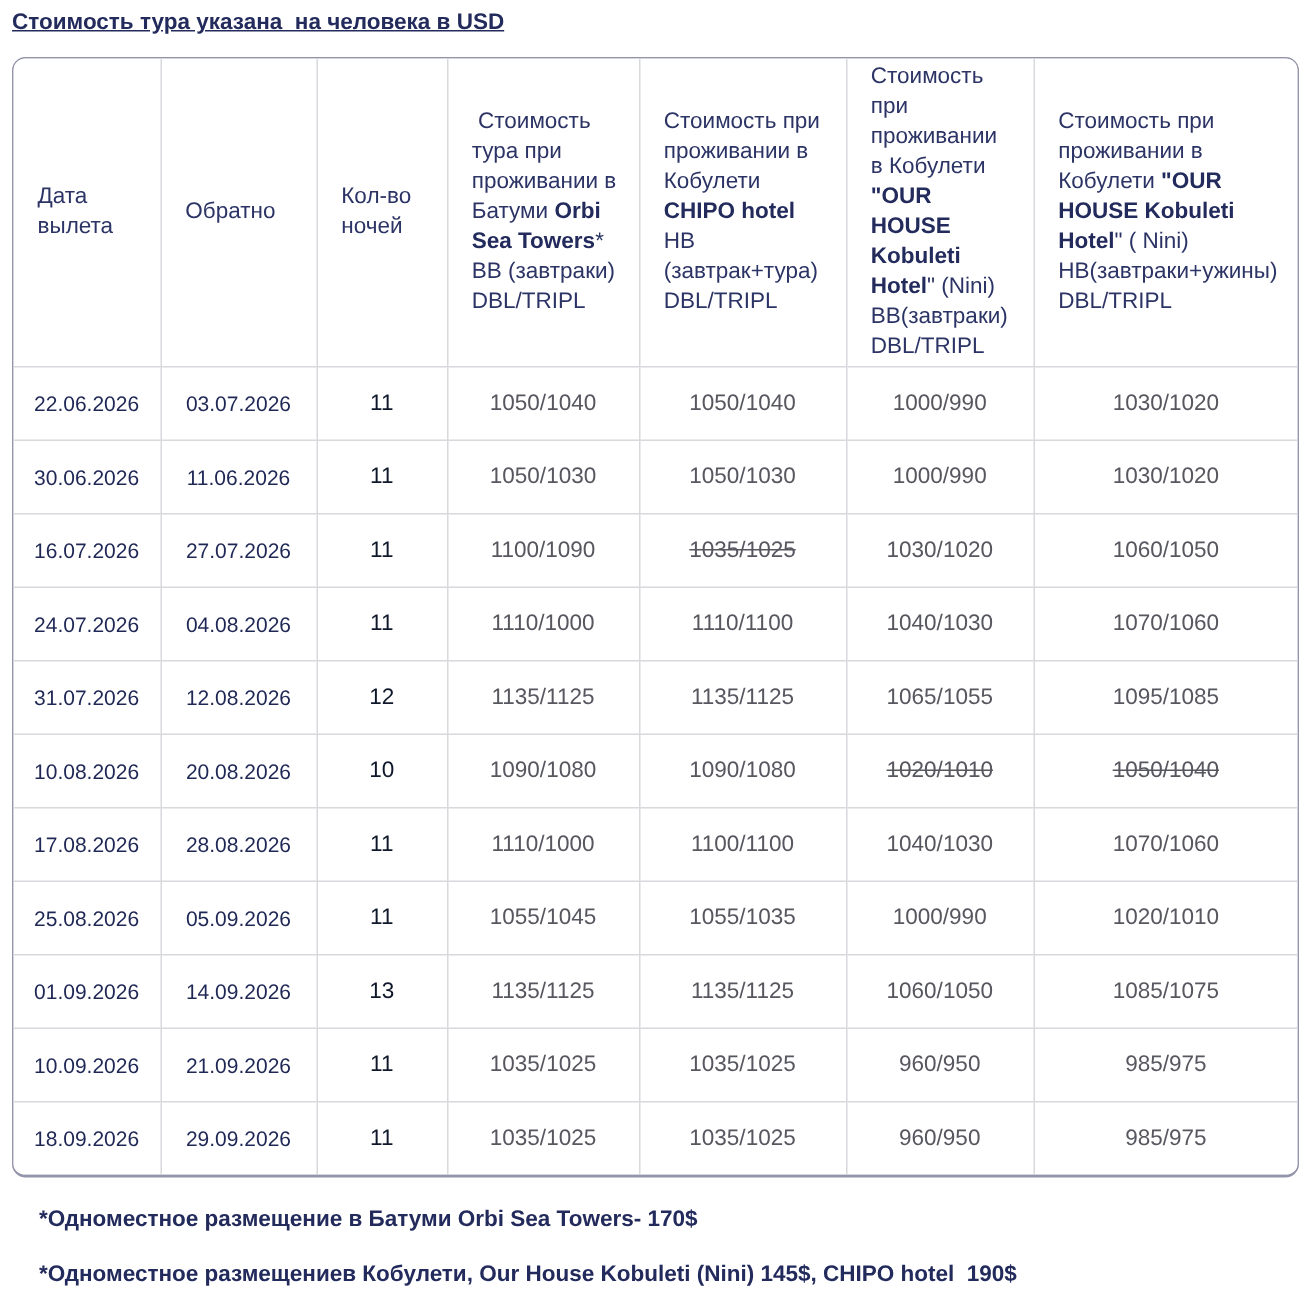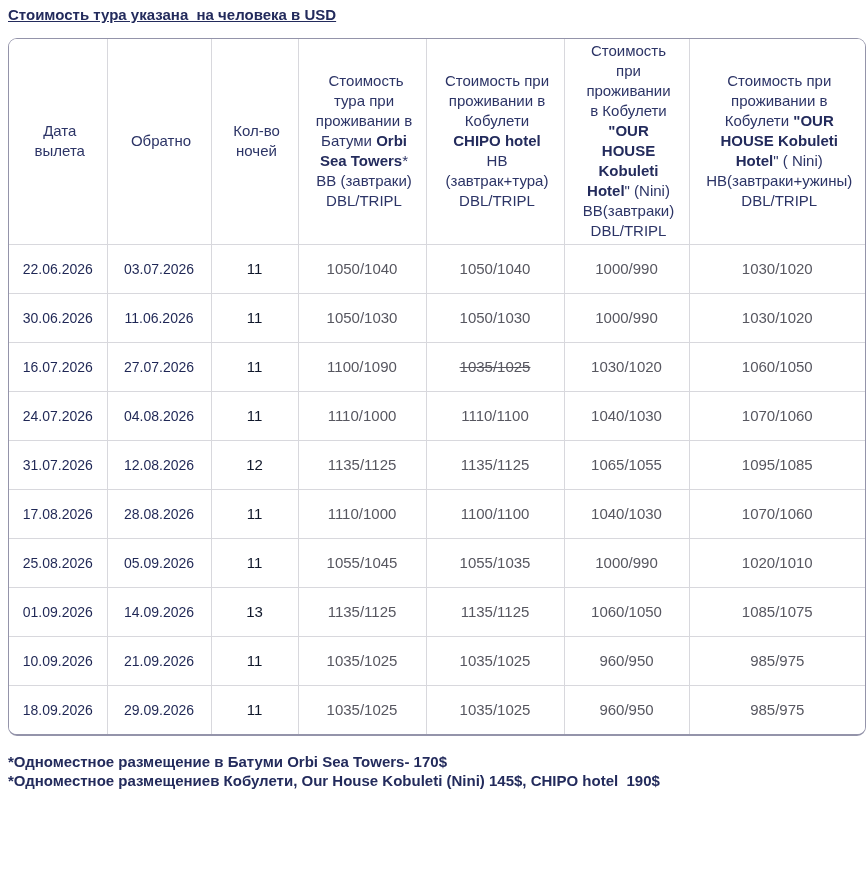--- a/index.html
+++ b/index.html
@@ -36,42 +36,42 @@
     width: 100%;
   }
   th, td { border: 1px solid #d8d8dd; background: #ffffff; }
   tr > *:first-child { border-left: none; }
   tr > *:last-child  { border-right: none; }
   thead th { border-top: none; }
   tbody tr:last-child td { border-bottom: none; }
   thead tr { height: 205px; }
   th {
     vertical-align: middle;
-    text-align: center;
+    text-align: left;
     padding: 0 12px 0 16px;
     font-weight: 400;
     font-size: 15px;
     color: #2c3466;
     line-height: 20px;
     white-space: pre-wrap;
   }
   th b { font-weight: 700; color: #232b5c; }
   td {
     height: 46px;
     text-align: center;
     vertical-align: middle;
     font-size: 15px;
     color: #575760;
   }
   td.date { font-weight: 400; font-size: 14px; color: #1f2755; }
   td.nights { color: #0f172a; }
   .struck { text-decoration: line-through; }
   .notes { margin: 16px 0 0 8px; }
   .note {
-    margin: 0;
+    margin: 18px;
     font-size: 15px;
     font-weight: 700;
     color: #232b5c;
     white-space: pre-wrap;
     line-height: 19.5px;
   }
 </style>
 </head>
 <body>
 
@@ -141,20 +141,29 @@
           <tr>
             <td class="date"><span>31.07.2026</span></td>
             <td class="date"><span>12.08.2026</span></td>
             <td class="nights"><span>12</span></td>
             <td><span>1135/1125</span></td>
             <td><span>1135/1125</span></td>
             <td><span>1065/1055</span></td>
             <td><span>1095/1085</span></td>
           </tr>
           <tr>
+            <td class="date"><span>10.08.2026</span></td>
+            <td class="date"><span>20.08.2026</span></td>
+            <td class="nights"><span>10</span></td>
+            <td><span>1090/1080</span></td>
+            <td><span>1090/1080</span></td>
+            <td><span class="struck">1020/1010</span></td>
+            <td><span class="struck">1050/1040</span></td>
+          </tr>
+          <tr>
             <td class="date"><span>17.08.2026</span></td>
             <td class="date"><span>28.08.2026</span></td>
             <td class="nights"><span>11</span></td>
             <td><span>1110/1000</span></td>
             <td><span>1100/1100</span></td>
             <td><span>1040/1030</span></td>
             <td><span>1070/1060</span></td>
           </tr>
           <tr>
             <td class="date"><span>25.08.2026</span></td>

